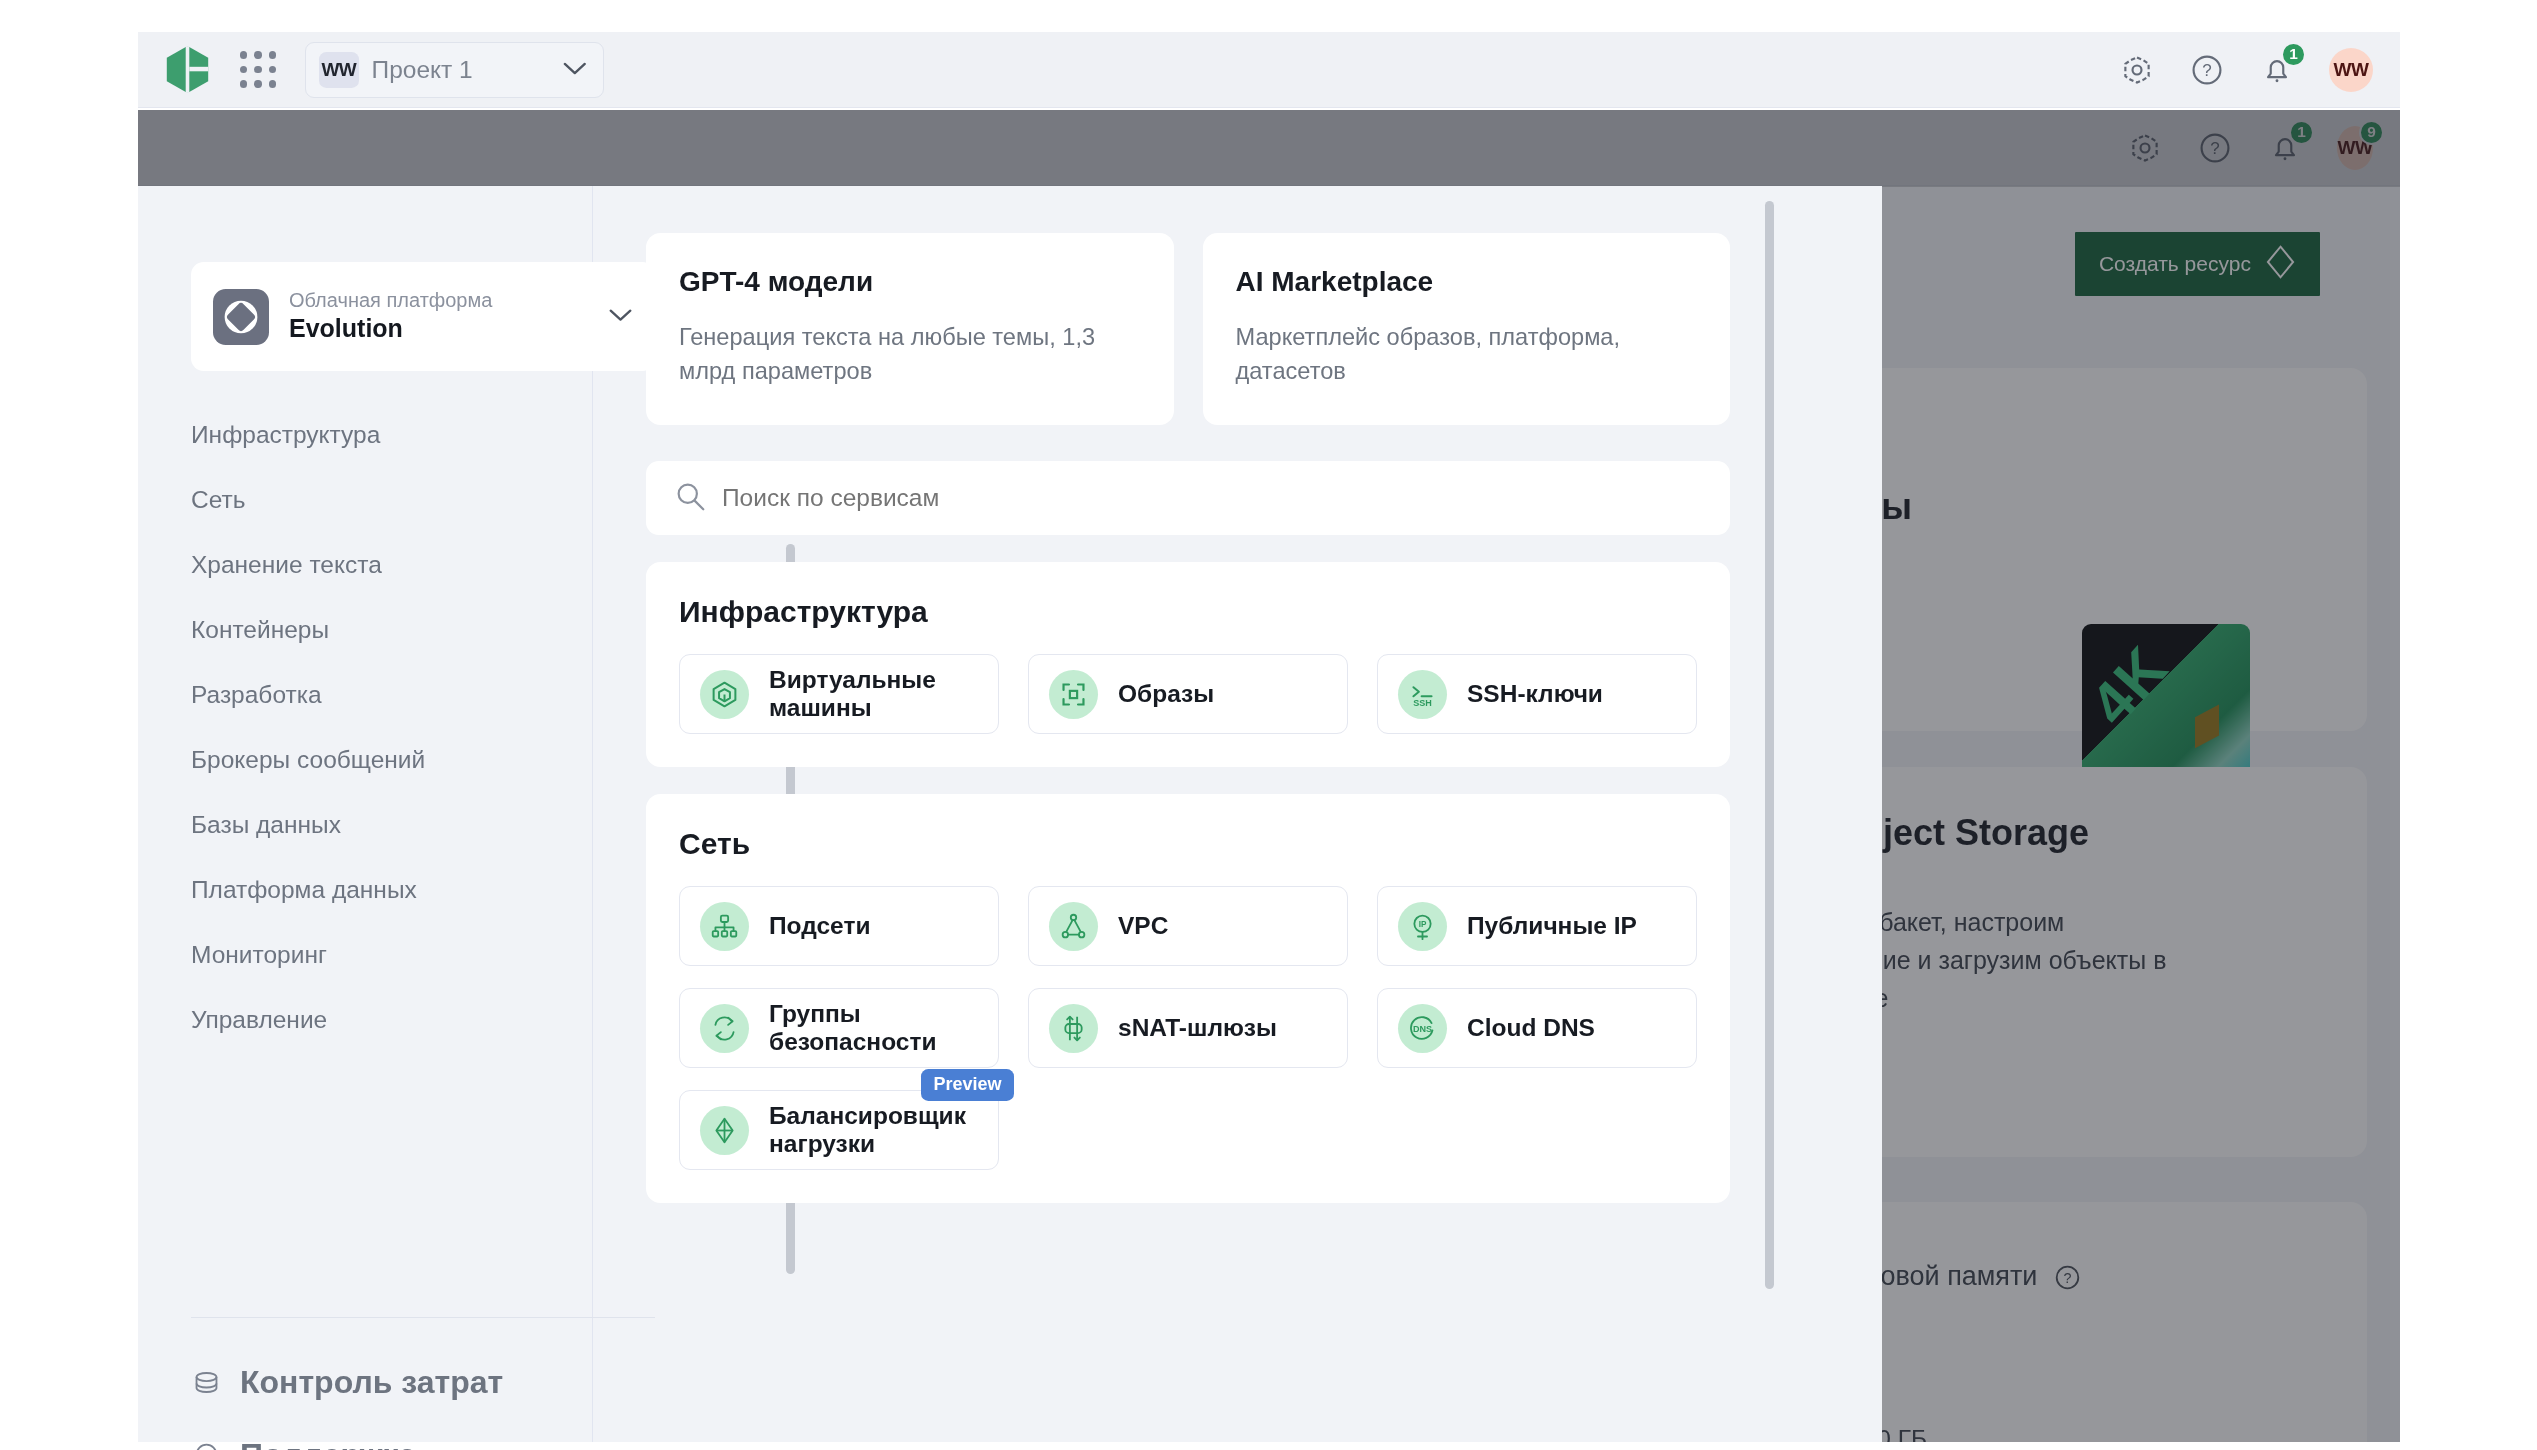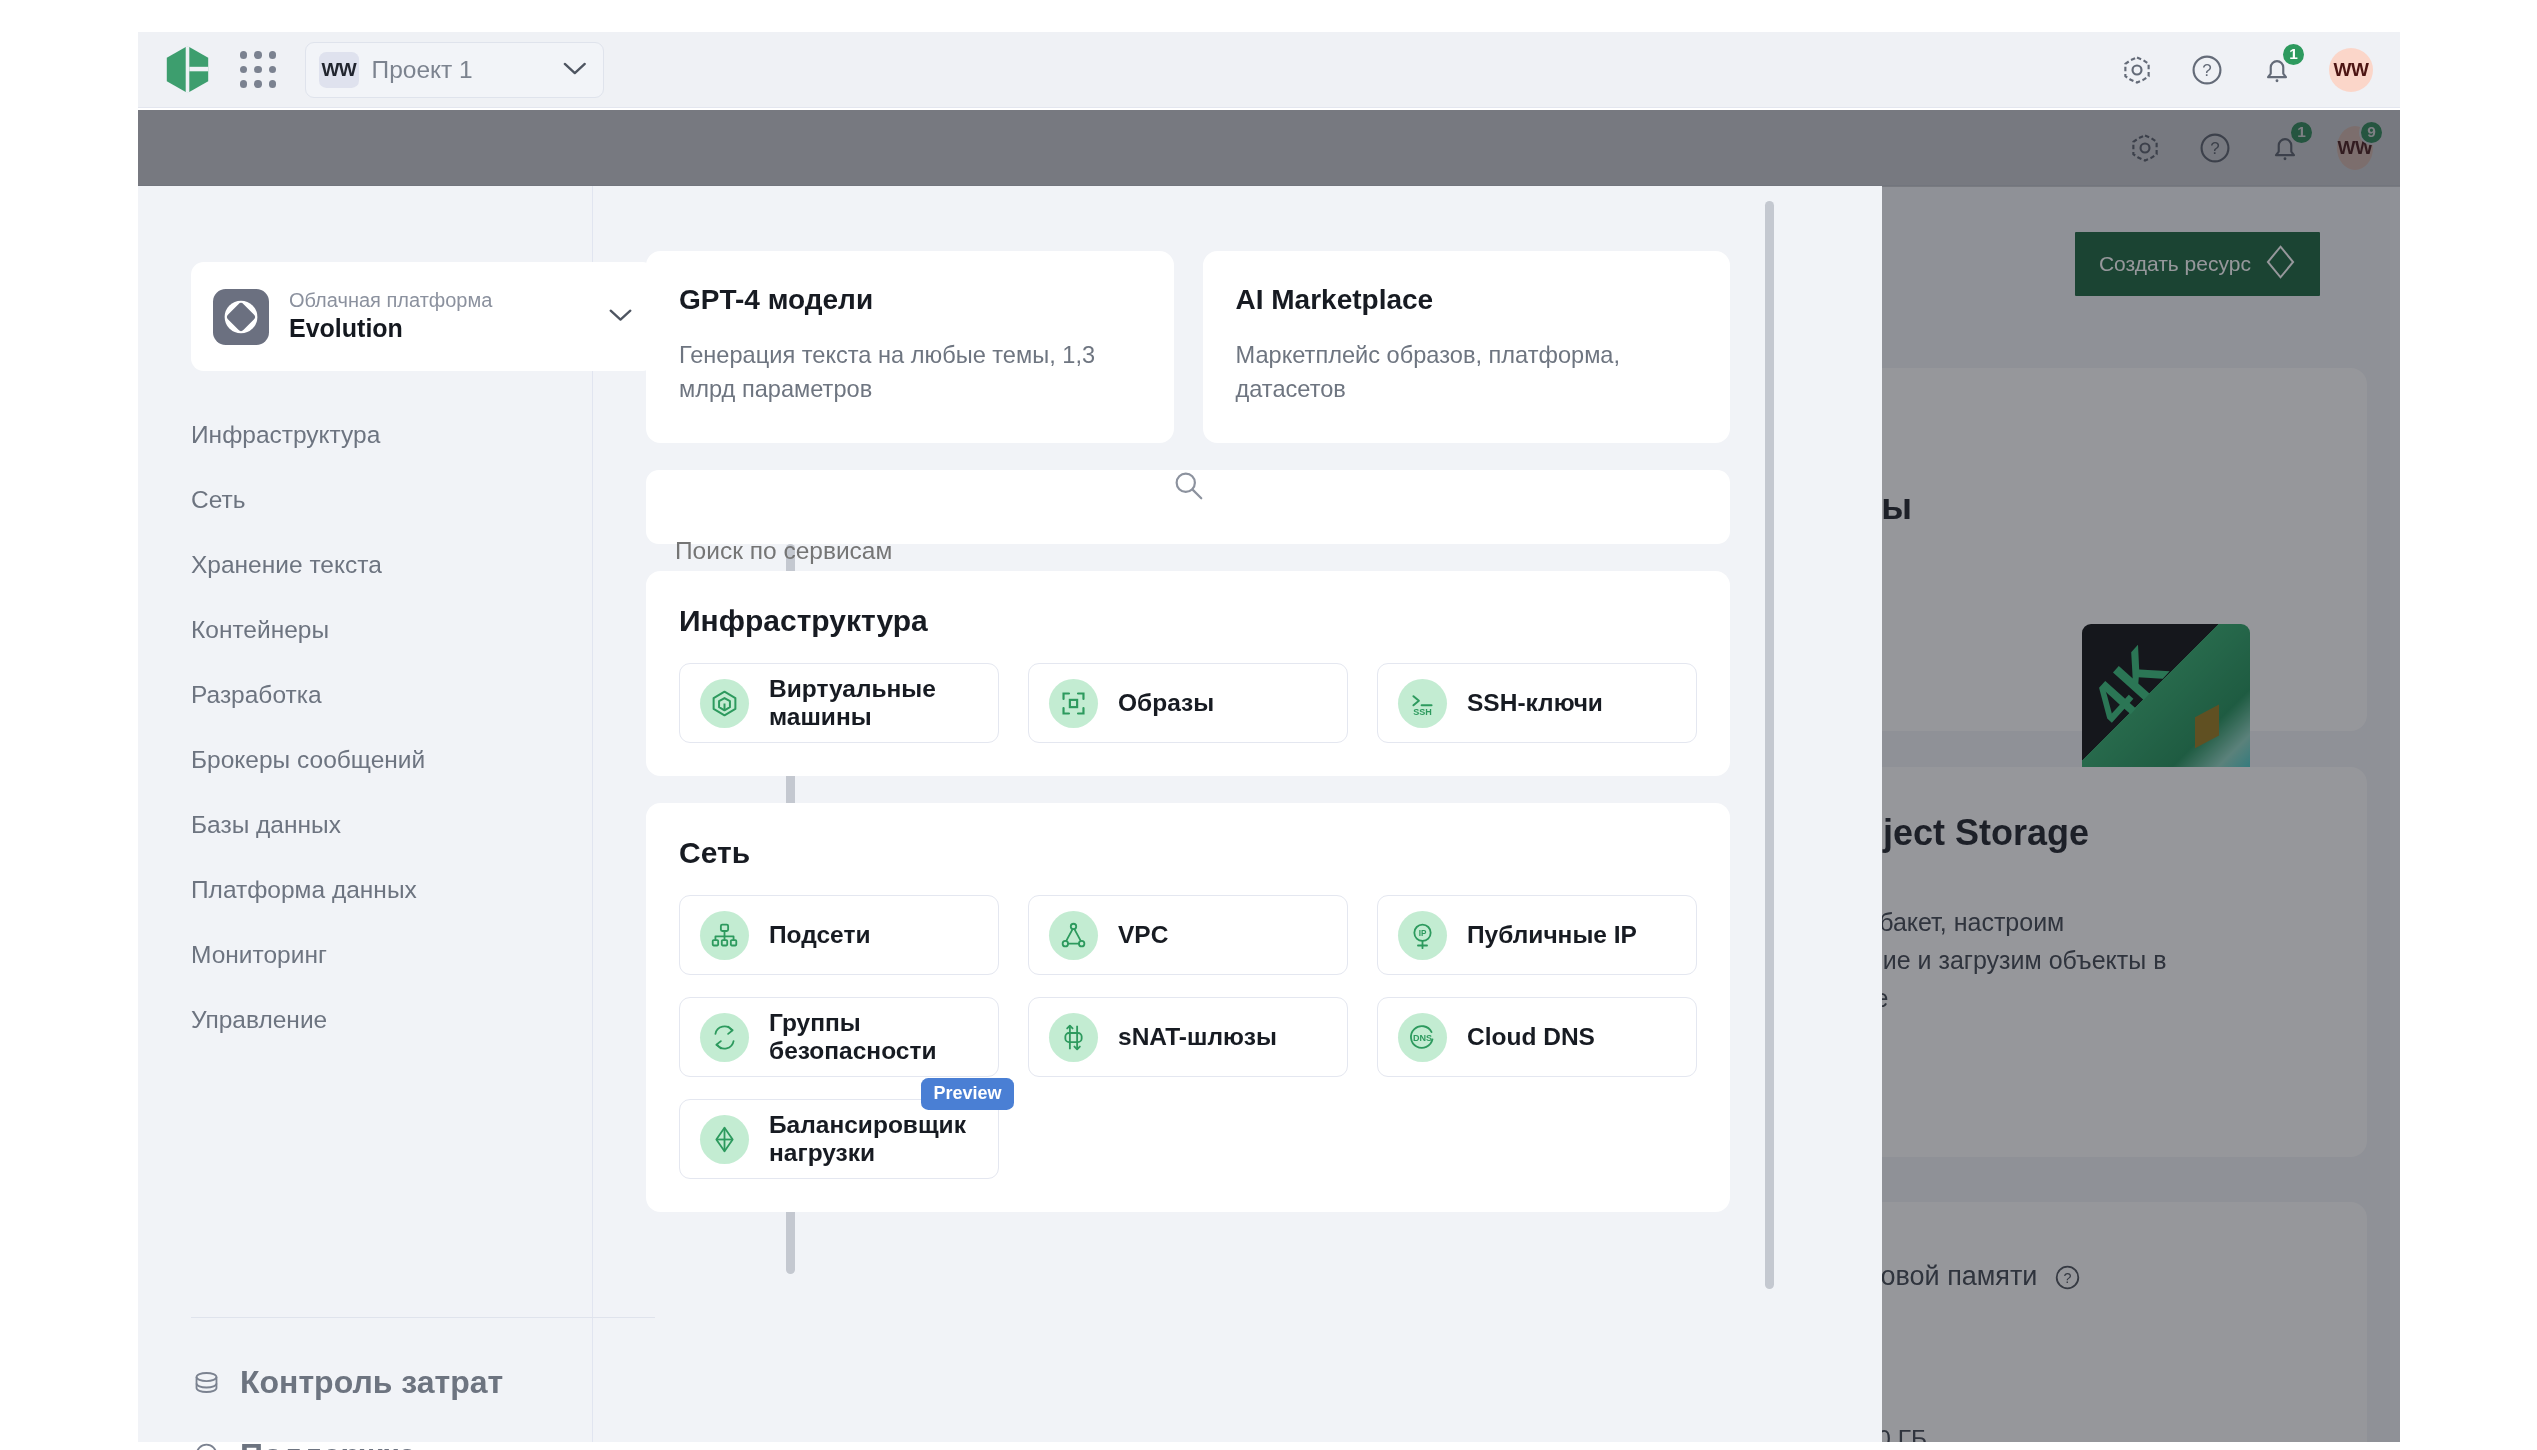--- a/index.html
+++ b/index.html
@@ -168,34 +168,34 @@
   .nav-bottom { position: absolute; left: 0; top: 1160px; width: 554px; }
   .nav-bottom .nav-item {
     height: 73px; font-weight: bold; color: #6d7480; font-size: 32px; gap: 18px;
   }
   .nav-bottom .nav-item .nb-icon { width: 31px; height: 31px; display:flex; align-items:center; justify-content:center; flex:none; }
 
   
   #drawer-main {
     position: relative;
     width: 1190px; height: 1256px;
-    padding: 65px 53px 0 53px;
+    padding: 47px 53px 0 53px;
     overflow: hidden;
   }
   .promo-row { display: flex; gap: 29px; }
   .promo-card {
     flex: 1; height: 192px; background: #ffffff; border-radius: 14.5px;
     padding: 33px 33px 0 33px;
   }
   .promo-title { font-size: 28px; font-weight: bold; color: #171b22; }
   .promo-desc { margin-top: 22px; font-size: 23.6px; color: #6e7580; line-height: 1.45; }
 
   .search-box {
-    margin-top: 27px; height: 74px; background: #ffffff; border-radius: 12.7px;
-    display: flex; align-items: center; padding: 0 29px; gap: 33px; flex-direction: column;
+    margin-top: 36px; height: 74px; background: #ffffff; border-radius: 12.7px;
+    display: flex; align-items: center; padding: 0 29px; gap: 16px;
   }
   .search-input {
     border: none; outline: none; background: transparent;
     font-size: 24.5px; color: #9aa0ac; width: 100%;
     font-family: "Liberation Sans", sans-serif;
   }
 
   .section-card {
     margin-top: 27px; background: #ffffff; border-radius: 14.5px;
     padding: 33px 33px 33px 33px;

